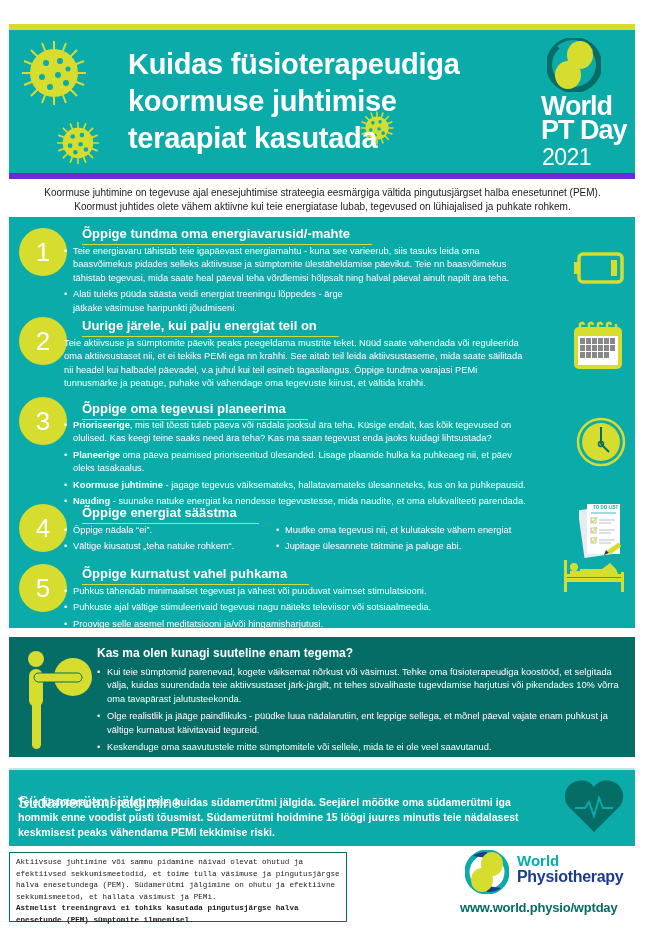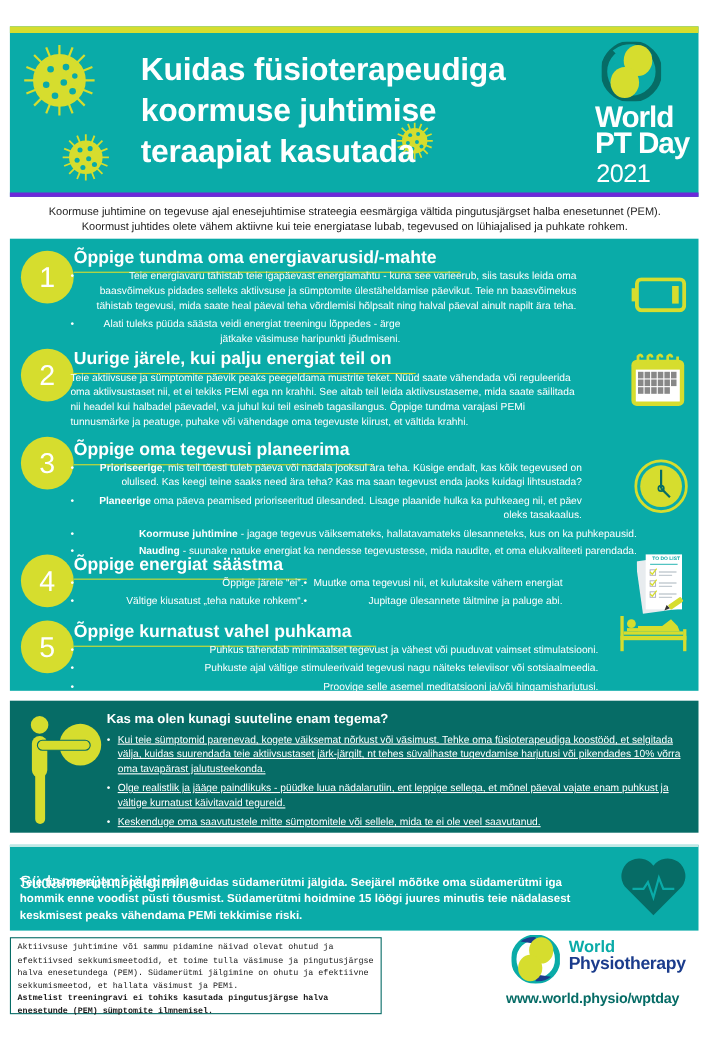--- a/index.html
+++ b/index.html
@@ -2,21 +2,21 @@
 <html><head>
   <meta charset="utf-8">
   <style>
     * { box-sizing: border-box; margin: 0; padding: 0; }
     html, body { width: 645px; height: 948px; background: #ffffff; overflow: hidden; }
     body { font-family: "Liberation Sans", "DejaVu Sans", sans-serif; color: #1a1a1a; position: relative; }
 
     
     .header {
       position: absolute; left: 9px; top: 24px; width: 626px; height: 155px;
-      background: #0aaba8; border-top: 6px solid #d6dd2e; border-bottom: 4px solid #6d28d9;
+      background: #0aaba8; border-top: 6px solid #d6dd2e; border-bottom: 6px solid #6d28d9;
     }
     .header-title {
       position: absolute; left: 119px; top: 16px; width: 390px;
       color: #ffffff; font-weight: bold; font-size: 29px; line-height: 37px; letter-spacing: -0.3px;
     }
     .header-title div { white-space: nowrap; }
     .virus { position: absolute; }
     .pt-logo { position: absolute; left: 524px; top: 6px; width: 100px; height: 140px; }
     .pt-mark { position: absolute; left: 14px; top: 2px; width: 54px; height: 54px; }
     .pt-word { position: absolute; left: 8px; top: 58px; color: #fff; font-weight: bold; font-size: 27px; line-height: 24px; letter-spacing: -1px; }
@@ -31,43 +31,43 @@
     
     .steps-box {
       position: absolute; left: 9px; top: 217px; width: 626px; height: 411px; background: #0aaba8;
     }
     .step { position: absolute; left: 0; width: 626px; }
     .step-circle {
       position: absolute; left: 10px; width: 48px; height: 48px; border-radius: 50%;
       background: #d6dd2e; color: #ffffff; font-size: 26px; text-align: center; line-height: 48px;
     }
     .step-title {
-      position: absolute; left: 58px; color: #ffffff; font-weight: bold; font-size: 16px;
+      position: absolute; left: 73px; color: #ffffff; font-weight: bold; font-size: 13px;
       padding-left: 0; padding-bottom: 3px; border-bottom: 1px solid #d6dd2e; white-space: nowrap;
     }
     .step-title .pad { padding-right: 22px; }
     .step-body { position: absolute; left: 55px; color: #ffffff; font-size: 9.3px; line-height: 13.4px; }
     .step-body ul { list-style: none; }
-    .step-body li { position: relative; padding-left: 9px; margin-bottom: 3px; text-align: right; }
+    .step-body li { position: relative; padding-left: 9px; margin-bottom: 3px; }
     .step-body li::before { content: "•"; position: absolute; left: 0; top: 0; color: #ffffff; }
     .step-body li b { font-weight: bold; }
     .step-body p { margin: 0; }
     .two-col { display: flex; }
     .two-col ul:first-child { width: 212px; }
 
     .icon { position: absolute; }
 
     
     .q-box {
       position: absolute; left: 9px; top: 637px; width: 626px; height: 120px; background: #066c66;
     }
     .q-title { position: absolute; left: 88px; top: 9px; color: #fff; font-weight: bold; font-size: 12px; }
     .q-body { position: absolute; left: 88px; top: 29px; width: 525px; color: #fff; font-size: 9.3px; line-height: 13.4px; }
     .q-body ul { list-style: none; }
-    .q-body li { position: relative; padding-left: 10px; margin-bottom: 4px; text-decoration: underline; }
+    .q-body li { position: relative; padding-left: 10px; margin-bottom: 4px; }
     .q-body li::before { content: "•"; position: absolute; left: 0; top: 0; }
 
     
     .hr-box {
       position: absolute; left: 9px; top: 768px; width: 626px; height: 78px; background: #0aaba8;
       border-top: 2px solid #bfe8e4;
     }
     .hr-title { position: absolute; left: 9px; top: 24px; color: #fff; font-weight: normal; font-size: 16px; }
     .hr-body { position: absolute; left: 9px; top: 25px; width: 505px; color: #fff; font-size: 10.5px; line-height: 15px; font-weight: bold; }
 
@@ -254,21 +254,21 @@
       <line x1="25" y1="27" x2="33" y2="35" stroke="#066c66" stroke-width="2"></line>
       <circle cx="25" cy="27" r="2.5" fill="none" stroke="#066c66" stroke-width="1.5"></circle>
     </svg>
   </div>
 
   <div class="step" style="top:287px;">
     <div class="step-circle" style="top:0;">4</div>
     <div class="step-title" style="top:1px;"><span class="pad">Õppige energiat säästma</span></div>
     <div class="step-body two-col" style="top:20px;width:480px;">
       <ul>
-        <li>Õppige järele “ei”.</li>
+        <li>Õppige nädala “ei”.</li>
         <li>Vältige kiusatust „teha natuke rohkem“.</li>
       </ul>
       <ul>
         <li>Muutke oma tegevusi nii, et kulutaksite vähem energiat</li>
         <li>Jupitage ülesannete täitmine ja paluge abi.</li>
       </ul>
     </div>
     <div class="icon" style="left:570px;top:-4px;width:45px;height:62px;">
       <svg width="45" height="62" viewBox="0 0 45 62">
         <rect x="2" y="8" width="32" height="48" fill="#e8ecef" transform="rotate(-8 18 32)"></rect>

